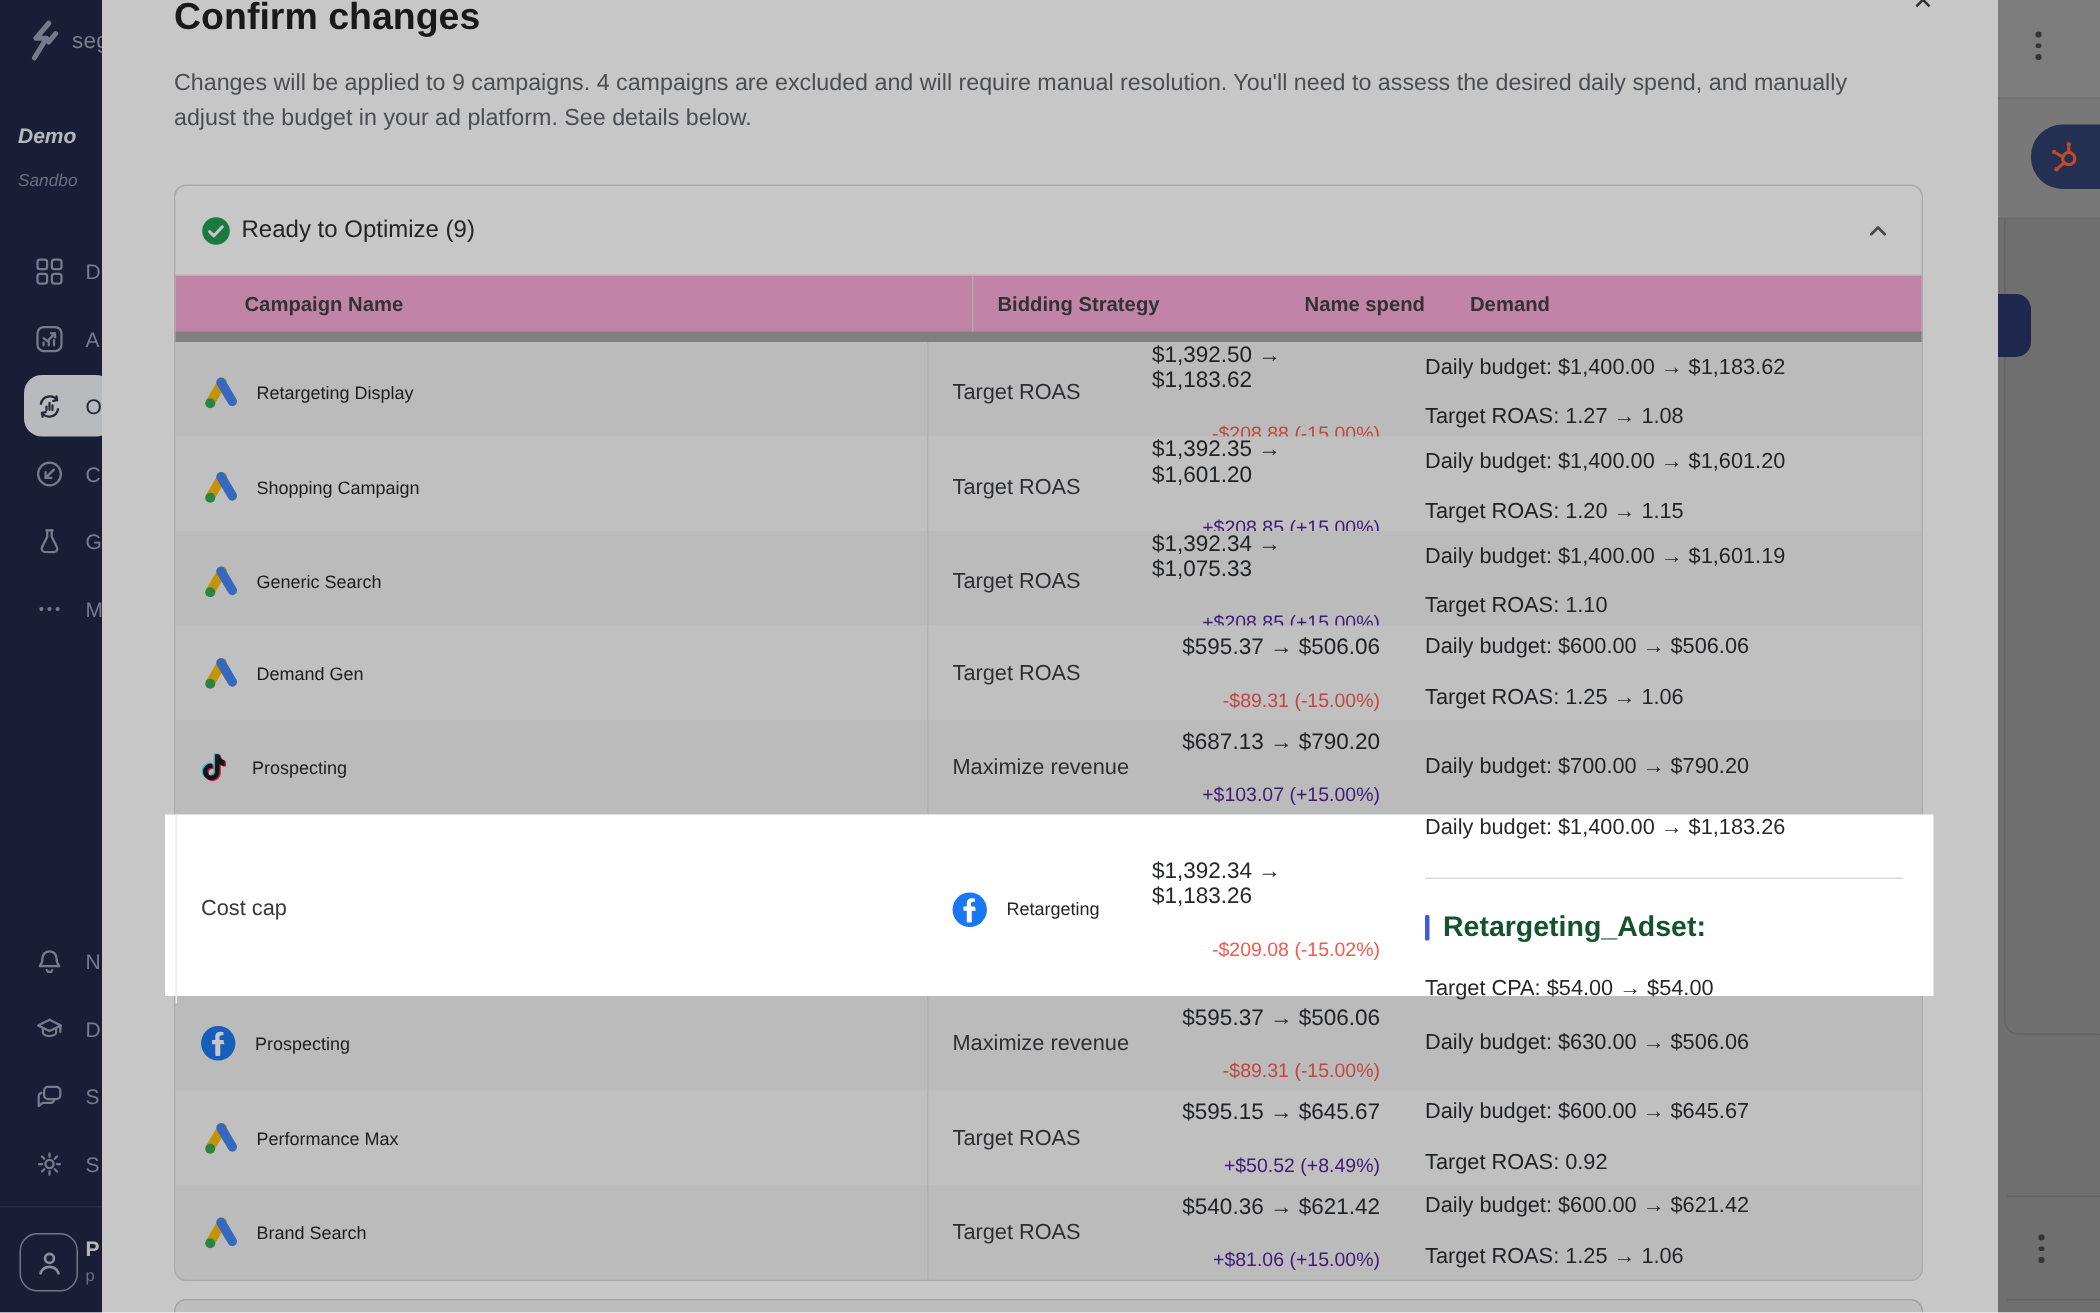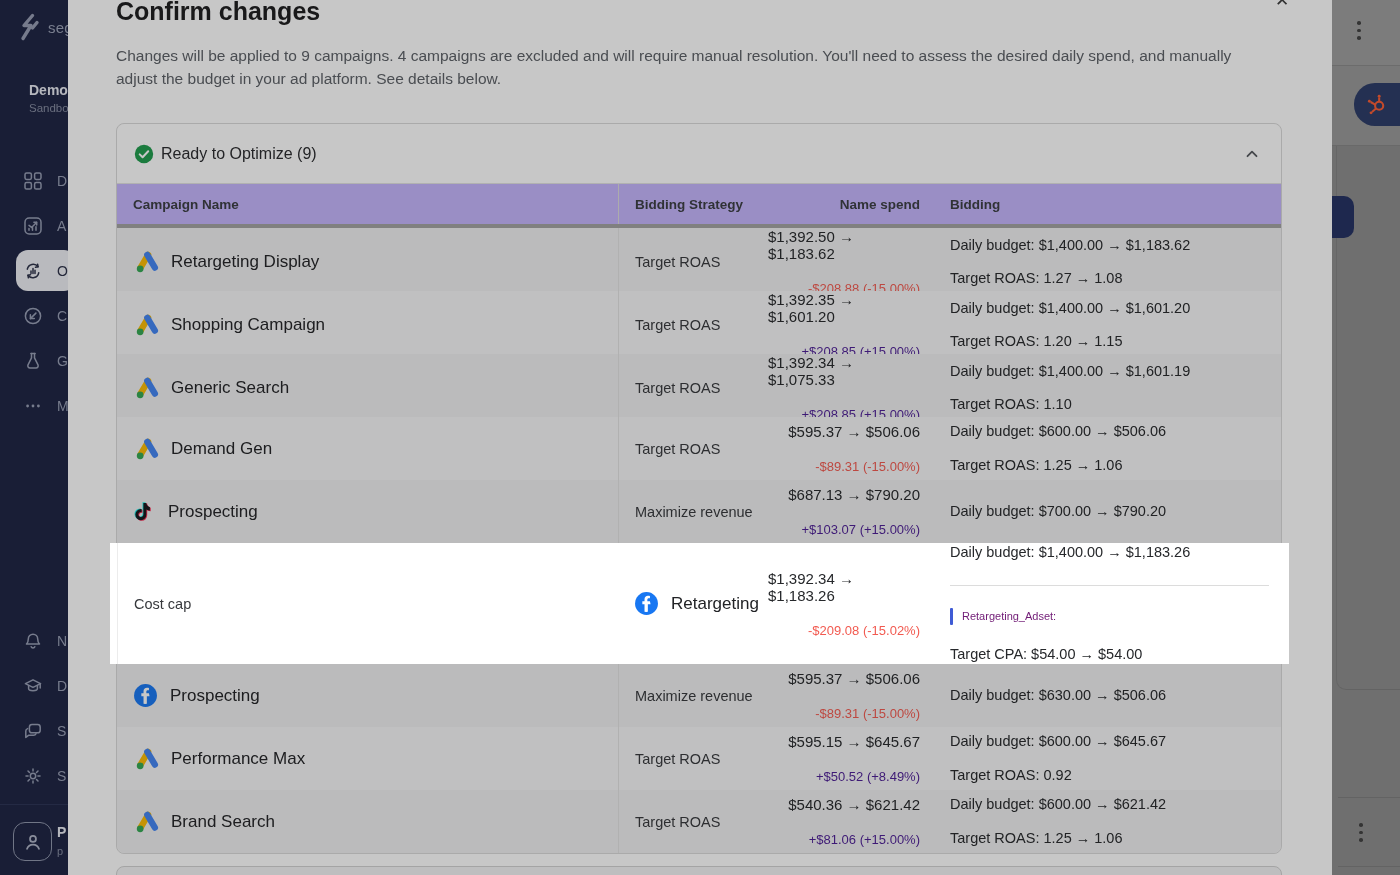--- a/index.html
+++ b/index.html
@@ -4,23 +4,23 @@
 <style>
   * { margin:0; padding:0; box-sizing:border-box; }
   html,body { width:1400px; height:875px; overflow:hidden; background:#fff;
     font-family:"Liberation Sans","DejaVu Sans",sans-serif; }
   .stage { position:relative; width:1400px; height:875px; }
 
   
   .sidebar { position:absolute; left:0; top:0; width:68px; height:875px; background:#1c2342; overflow:hidden; }
   .logo-row { position:absolute; left:14px; top:12px; display:flex; align-items:center; gap:6px; }
   .logo-text { color:#9aa1b6; font-size:15px; letter-spacing:.2px; }
-  .workspace { position:absolute; left:29px; top:82px; }
+  .workspace { position:absolute; left:12px; top:82px;font-style:italic; }
   .ws-name { color:#e8eaf2; font-weight:bold; font-size:14px; }
-  .ws-sub { color:#858ba0; font-size:11.5px; margin-top:4px; }
+  .ws-sub { color:#858ba0; font-size:11.5px; margin-top:17px; }
   .nav { position:absolute; left:0; top:158px; width:100%; }
   .nav-item { position:relative; height:45px; display:flex; align-items:center; color:#979eb4; }
   .nav-item .nico { position:absolute; left:23px; width:20px; height:20px; display:flex; }
   .nav-item .nlab { position:absolute; left:57px; font-size:14px; }
   .nav-item.sel::before { content:""; position:absolute; left:16px; top:2px; height:41px; width:60px;
     background:#edeef3; border-radius:12px; }
   .nav-item.sel { color:#2b3047; }
   .nav-item.sel .nico, .nav-item.sel .nlab { z-index:1; }
   .nav.bottom { top:618px; }
   .side-divider { position:absolute; left:0; top:804px; width:68px; border-top:1px solid #2b3254; }
@@ -52,47 +52,47 @@
   .modal-desc { position:absolute; left:48px; top:44px; width:1140px; font-size:15.5px; line-height:23px; color:#5c6066; }
 
   .card { position:absolute; left:48px; top:123px; width:1166px; background:#f6f6f7;
     border:1px solid #d9d9d9; border-radius:8px; }
   .sec-head { position:relative; height:59px; display:flex; align-items:center; background:#fff;
     border-radius:8px 8px 0 0; cursor:pointer; }
   .sec-head .chk { margin-left:17px; display:flex; }
   .sec-title { margin-left:7px; font-size:16px; font-weight:500; color:#2a2b2e; }
   .sec-chevron { position:absolute; right:21px; top:22px; display:flex; }
 
-  .thead { display:grid; grid-template-columns:501px 150px 160px 1fr; height:45px; background:#c4b5fd;
-    border-top:1px solid #e2e2e2; border-bottom:4px solid #a3a3a3; align-items:center; }
+  .thead { display:grid; grid-template-columns:501px 150px 160px 1fr; height:45px; background:#f9a8d4;
+    border-top:1px solid #e2e2e2; border-bottom:7px solid #a3a3a3; align-items:center;padding-left:30px; }
   .thead .th { font-size:13.5px; font-weight:bold; color:#3a3d42; }
   .th.h-name { padding-left:16px; }
   .th.h-bid { padding-left:16px; border-left:1px solid #dcdcdc; align-self:stretch; display:flex; align-items:center; }
   .th.h-spend { text-align:right; padding-right:8px; }
   .th.h-changes { padding-left:22px; }
 
   .trow { position:relative; display:grid; grid-template-columns:501px 150px 160px 1fr; height:63px; }
   .trow.odd { background:#f0f0f1; }
   .trow.even { background:#f6f6f7; }
   .trow.last { border-radius:0 0 8px 8px; }
   .cell { display:flex; align-items:center; }
   .c-name { padding-left:16px; gap:12px; }
-  .cname { font-size:17px; color:#222326; }
+  .cname { font-size:12px; color:#222326; }
   .c-bid { padding-left:16px; font-size:14.5px; color:#36383c; border-left:1px solid #e2e2e2; }
   .c-spend { flex-direction:column; justify-content:center; align-items:flex-end; padding-right:8px; gap:19px; }
   .spend-main { font-size:15px; color:#26282b; }
   .spend-delta { font-size:13px; }
   .spend-delta.up { color:#4c1d95; }
   .spend-delta.down { color:#f25a50; }
   .c-changes { flex-direction:column; justify-content:center; align-items:flex-start; padding-left:22px; padding-right:12px; gap:14px; }
   .chg-line { font-size:14.5px; line-height:19.5px; color:#26282b; }
   .chg-divider { width:100%; border-top:1px solid #dcdcdc; margin:8px 0; }
   .adset-row { display:flex; align-items:center; gap:9px; }
   .adset-bar { width:3px; height:17px; background:#3f5bd5; border-radius:1px; }
-  .adset-label { font-size:11px; font-weight:normal; color:#701a75; }
+  .adset-label { font-size:19px; font-weight:bold; color:#14532d; }
 
   
   .trow.hl { height:121px; z-index:50; background:transparent; }
   .trow.hl::before { content:""; position:absolute; top:0; bottom:0; left:-7px; right:-8px; background:#fff; z-index:-1; }
   .trow.hl .c-bid { border-left:1px solid #ececec; }
 
   .card2 { position:absolute; left:48px; top:866px; width:1166px; height:20px; background:#f4f4f5;
     border:1px solid #d2d2d2; border-radius:8px 8px 0 0; }
 
   .dim { position:absolute; inset:0; background:rgba(18,18,18,0.235); z-index:40; pointer-events:none; }
@@ -282,21 +282,21 @@
         <span class="sec-chevron">
           <svg width="16" height="16" viewBox="0 0 16 16">
               <path d="M3.5 10.2 8 5.7l4.5 4.5" stroke="#55585e" stroke-width="1.8" fill="none" stroke-linecap="round" stroke-linejoin="round"></path>
             </svg>
         </span>
       </div>
       <div class="thead">
         <div class="th h-name">Campaign Name</div>
         <div class="th h-bid">Bidding Strategy</div>
         <div class="th h-spend">Name spend</div>
-        <div class="th h-changes">Bidding</div>
+        <div class="th h-changes">Demand</div>
       </div>
       <div id="tbody">
           <div class="trow odd">
     <div class="cell c-name">
       <span class="picon">
                 <svg width="26" height="26" viewBox="0 0 24 24">
                   <line x1="7" y1="17.2" x2="14" y2="5.4" stroke="#FBBC04" stroke-width="5.8" stroke-linecap="round"></line>
                   <line x1="13.2" y1="5.4" x2="20.2" y2="17.2" stroke="#4285F4" stroke-width="5.8" stroke-linecap="round"></line>
                   <circle cx="6.6" cy="18.3" r="3.1" fill="#34A853"></circle>
                 </svg>

